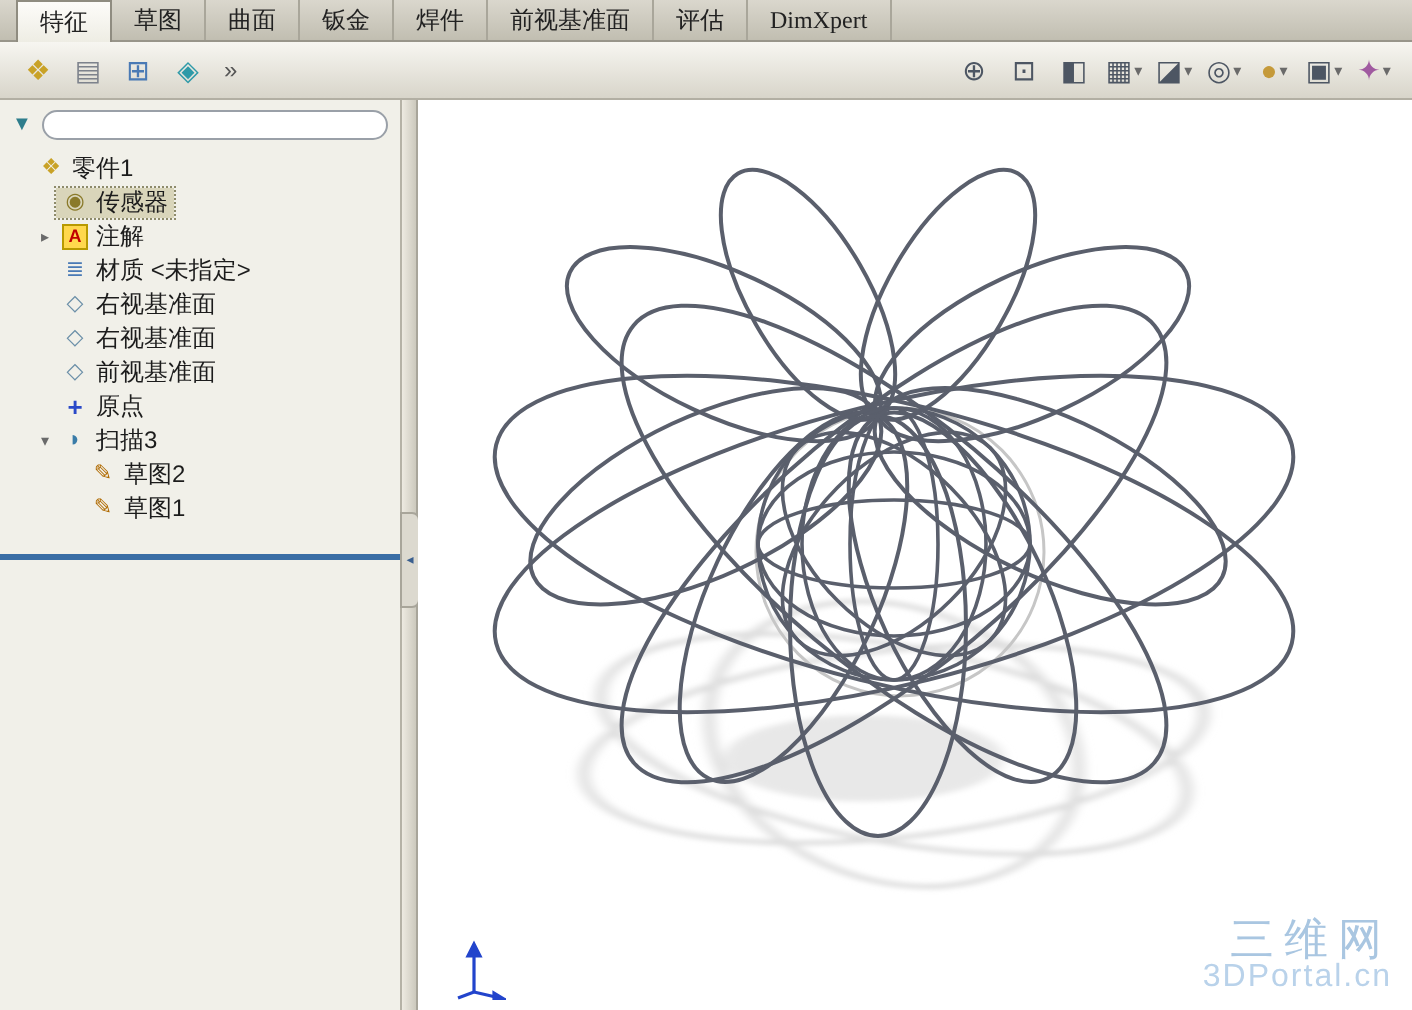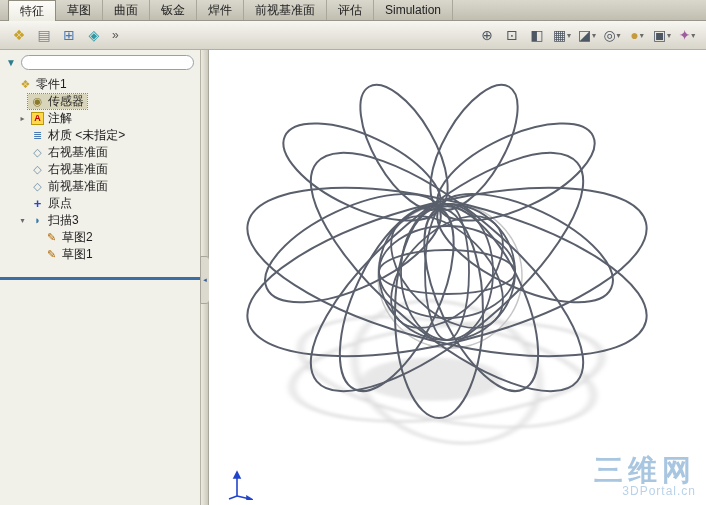--- a/index.html
+++ b/index.html
@@ -9,21 +9,21 @@
     font-size:12px;color:#1c1c1c;background:#d6d3c8;
   }
   
   .tabbar{
     height:20px;display:flex;align-items:stretch;
     background:linear-gradient(#dad7cd,#c1beb1);
     border-bottom:1px solid #98958a;padding-left:8px;
   }
   .tab{
     padding:0 11px;display:flex;align-items:center;
-    border-right:1px solid #a9a69a;color:#222;cursor:default;white-space:nowrap;
+    border-right:1px solid #a9a69a;color:#222;cursor:default;white-space:nowrap;font-family:Liberation Serif, serif;
   }
   .tab.active{
     background:linear-gradient(#fdfcf9,#eeede4);
     border:1px solid #8f8c80;border-bottom:none;margin-bottom:-1px;
   }
   
   .toolbar{
     height:28px;display:flex;align-items:center;justify-content:space-between;
     background:linear-gradient(#f7f6f1,#d8d5ca);
     border-bottom:1px solid #b2afa3;padding:0 8px;
@@ -77,36 +77,36 @@
     display:flex;align-items:center;justify-content:center;
     font-size:7px;color:#3a5f8f;
   }
   
   .viewport{flex:1;background:#ffffff;position:relative;overflow:hidden}
   .viewport svg.model{position:absolute;left:0;top:0}
   .watermark{
     position:absolute;right:10px;bottom:8px;text-align:right;
     color:#a9c6e1;line-height:1.05;
   }
-  .wm1{font-size:29px;font-weight:bold;letter-spacing:5px}
-  .wm2{font-size:12px;color:#b9d2ea;letter-spacing:1px}
+  .wm1{font-size:22px;font-weight:normal;letter-spacing:5px}
+  .wm2{font-size:16px;color:#b9d2ea;letter-spacing:1px}
   .triad{position:absolute;left:18px;bottom:6px}
 </style>
 </head>
 <body>
 
 <div class="tabbar">
   <div class="tab active">特征</div>
   <div class="tab">草图</div>
   <div class="tab">曲面</div>
   <div class="tab">钣金</div>
   <div class="tab">焊件</div>
   <div class="tab">前视基准面</div>
   <div class="tab">评估</div>
-  <div class="tab">Simulation</div>
+  <div class="tab">DimXpert</div>
 </div>
 
 <div class="toolbar">
   <div class="tb-group">
     <div class="tb-btn">
       <span class="mg-feature">❖</span>
     </div>
     <div class="tb-btn">
       <span class="mg-prop">▤</span>
     </div>

